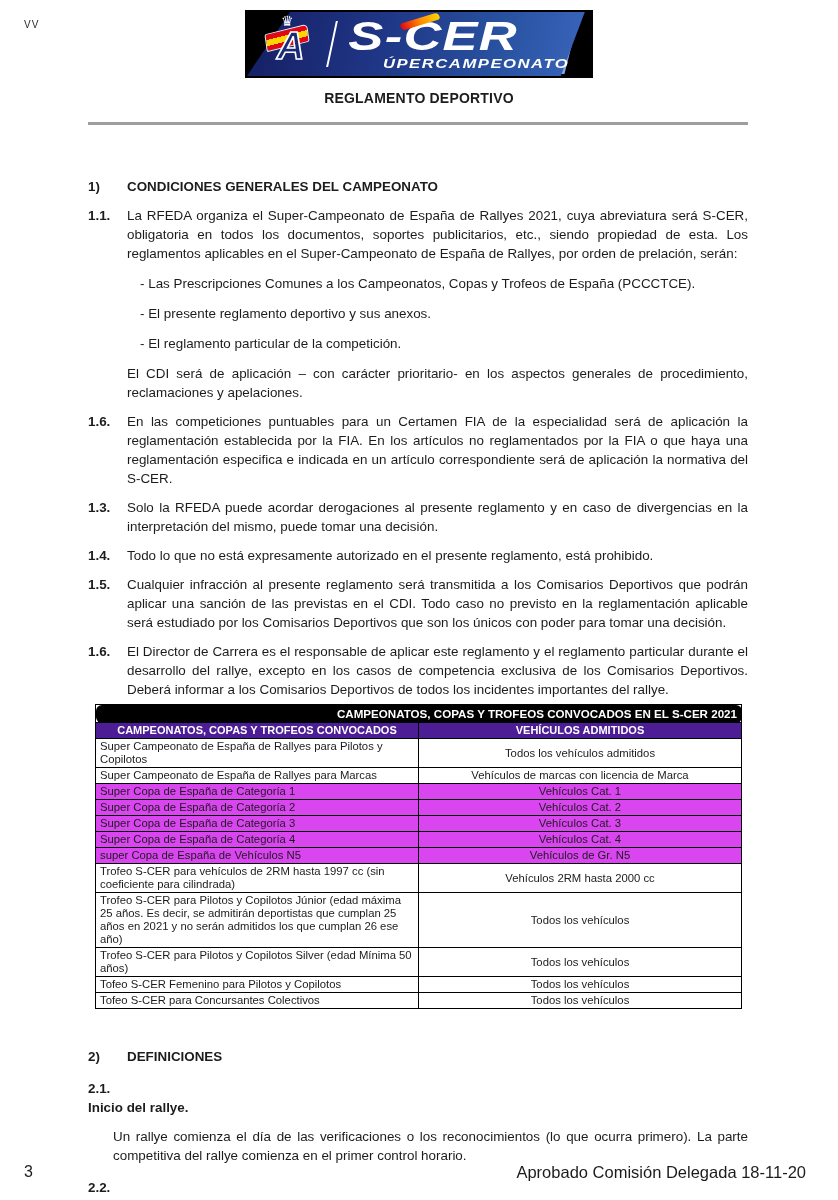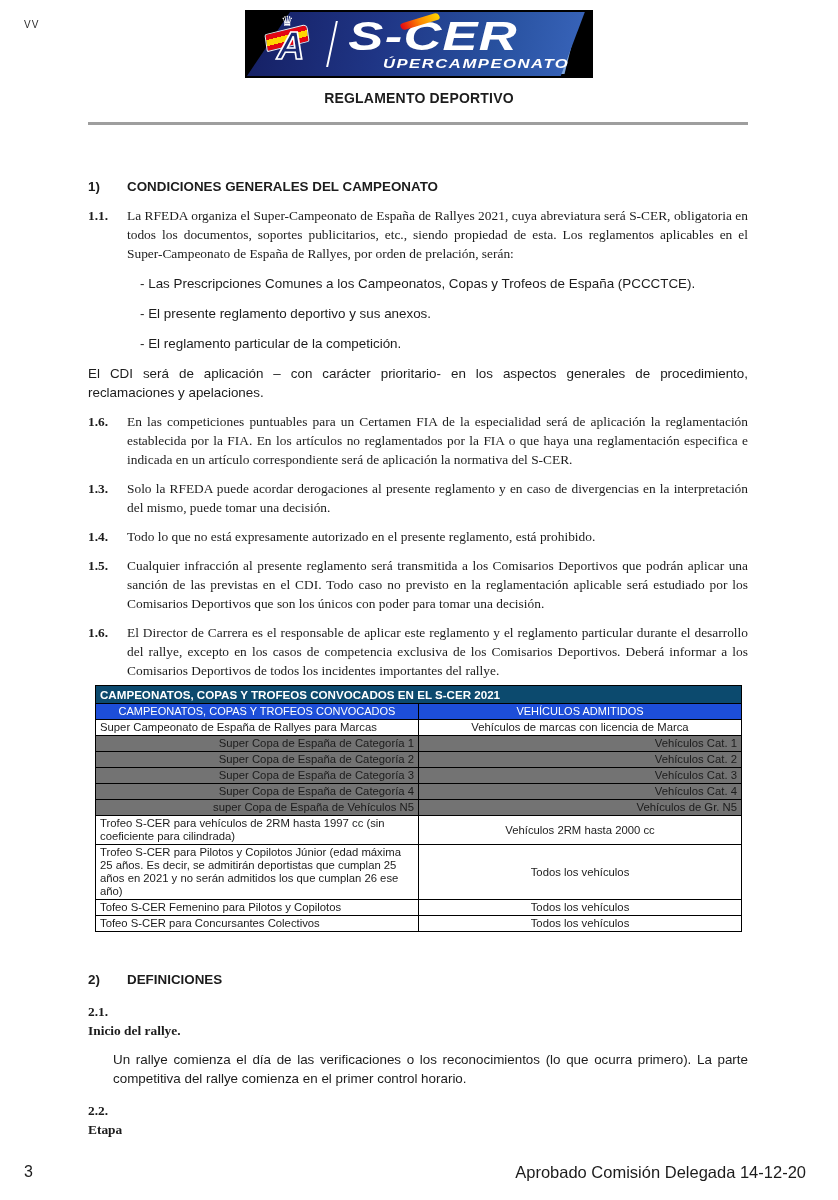--- a/index.html
+++ b/index.html
@@ -47,41 +47,41 @@
 
   
   .doc-title { position:absolute; top:90px; left:0; width:100%; text-align:center; font-weight:bold; font-size:14px; letter-spacing:0.2px; }
   .title-rule { position:absolute; top:122px; left:88px; width:660px; height:2.5px; background:#9e9e9e; }
 
   
   .content { position:absolute; top:177px; left:88px; width:660px; font-size:13.4px; line-height:19px; }
   .content > * + * { margin-top:10px; }
 
   .sec-head { display:flex; font-weight:bold; }
-  .item { display:flex;font-family:Liberation Serif, serif; }
+  .item { display:flex; }
   .num { width:39px; flex:none; font-weight:bold; }
   .body { flex:1; text-align:justify; }
   .bullet { margin-left:52px; margin-top:11px; }
-  .cdi { margin-top:11px; text-align:justify; }
+  .cdi { margin-left:39px; margin-top:11px; text-align:justify; }
   .item-title { font-weight:bold; }
   .sec2-head { margin-top:38px; }
   .sub-head { margin-top:13px;flex-direction:column; }
   .plain-para { margin-left:25px; text-align:justify; }
 
   
   .table-wrap { margin-top:5px; margin-left:7px; }
   .trophy-table { border-collapse:collapse; width:647px; table-layout:fixed; font-size:11.3px; line-height:13px; }
   .trophy-table th, .trophy-table td { border:1px solid #000; padding:1px 4px; }
-  .t-title { background:#0c4a6e; color:#fff; text-align:left; font-weight:bold; font-size:11.6px; height:15px; }
-  .t-col { background:#1d4ed8; color:#fff; text-align:center; font-weight:normal; font-size:11px; height:13px; }
+  .t-title { background:#000000; color:#fff; text-align:right; font-weight:bold; font-size:11.6px; height:15px;border-radius:6px; }
+  .t-col { background:#4c1d95; color:#fff; text-align:center; font-weight:bold; font-size:11px; height:13px; }
   .col1-w { width:424px; }
   .col2-w { width:211px; }
   .trophy-table td.c1 { text-align:left; }
   .trophy-table td.c2 { text-align:center; }
-  .trophy-table tr.hl td { background:#737373;text-align:right; }
+  .trophy-table tr.hl td { background:#d946ef; }
 
   
   .footer-page { position:absolute; top:1163px; left:24px; font-size:16px; }
   .footer-approval { position:absolute; top:1163px; right:32px; font-size:16.5px; }
 </style>
 </head>
 <body>
 
 <div class="page">
 
@@ -158,20 +158,24 @@
           <tr>
             <th colspan="2" class="t-title">CAMPEONATOS, COPAS Y TROFEOS CONVOCADOS EN EL S-CER 2021</th>
           </tr>
           <tr>
             <th class="t-col col1-w">CAMPEONATOS, COPAS Y TROFEOS CONVOCADOS</th>
             <th class="t-col col2-w">VEHÍCULOS ADMITIDOS</th>
           </tr>
         </thead>
         <tbody>
             <tr>
+              <td class="c1">Super Campeonato de España de Rallyes para Pilotos y Copilotos</td>
+              <td class="c2">Todos los vehículos admitidos</td>
+            </tr>
+            <tr>
               <td class="c1">Super Campeonato de España de Rallyes para Marcas</td>
               <td class="c2">Vehículos de marcas con licencia de Marca</td>
             </tr>
             <tr class="hl">
               <td class="c1">Super Copa de España de Categoría 1</td>
               <td class="c2">Vehículos Cat. 1</td>
             </tr>
             <tr class="hl">
               <td class="c1">Super Copa de España de Categoría 2</td>
               <td class="c2">Vehículos Cat. 2</td>
@@ -187,20 +191,24 @@
             <tr class="hl">
               <td class="c1">super Copa de España de Vehículos N5</td>
               <td class="c2">Vehículos de Gr. N5</td>
             </tr>
             <tr>
               <td class="c1">Trofeo S-CER para vehículos de 2RM hasta 1997 cc (sin coeficiente para cilindrada)</td>
               <td class="c2">Vehículos 2RM hasta 2000 cc</td>
             </tr>
             <tr>
               <td class="c1">Trofeo S-CER para Pilotos y Copilotos Júnior (edad máxima 25 años. Es decir, se admitirán deportistas que cumplan 25 años en 2021 y no serán admitidos los que cumplan 26 ese año)</td>
+              <td class="c2">Todos los vehículos</td>
+            </tr>
+            <tr>
+              <td class="c1">Trofeo S-CER para Pilotos y Copilotos Silver (edad Mínima 50 años)</td>
               <td class="c2">Todos los vehículos</td>
             </tr>
             <tr>
               <td class="c1">Tofeo S-CER Femenino para Pilotos y Copilotos</td>
               <td class="c2">Todos los vehículos</td>
             </tr>
             <tr>
               <td class="c1">Tofeo S-CER para Concursantes Colectivos</td>
               <td class="c2">Todos los vehículos</td>
             </tr>
@@ -220,15 +228,15 @@
     <div class="plain-para">Un rallye comienza el día de las verificaciones o los reconocimientos (lo que ocurra primero). La parte competitiva del rallye comienza en el primer control horario.</div>
 
     <div class="item sub-head">
       <div class="num">2.2.</div>
       <div class="body item-title">Etapa</div>
     </div>
 
   </div>
 
   <div class="footer-page">3</div>
-  <div class="footer-approval">Aprobado Comisión Delegada 14-12-20</div>
+  <div class="footer-approval">Aprobado Comisión Delegada 18-11-20</div>
 
 </div>
 
 </body></html>

